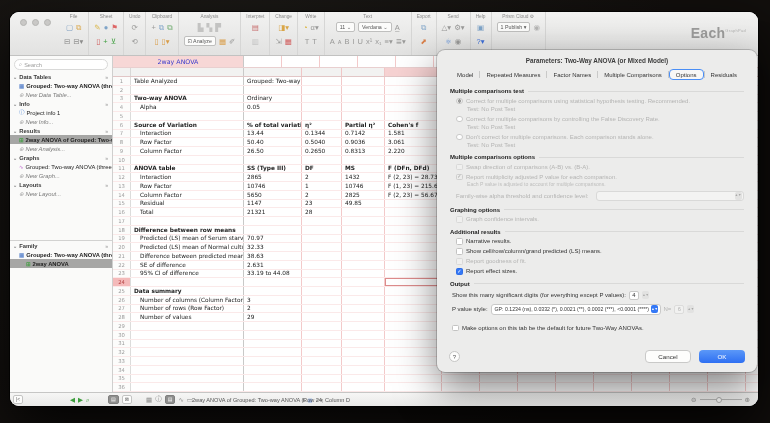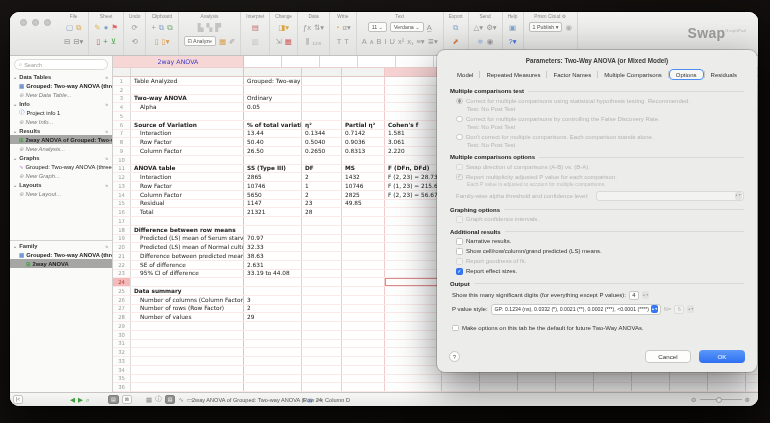--- a/index.html
+++ b/index.html
@@ -210,31 +210,20 @@
             <div class="tb-label">Change</div>
             <div class="tb-row">
               <span class="tb-ic" style="color: rgb(217, 166, 72);">◨▾</span>
             </div>
             <div class="tb-row">
               <span class="tb-ic" style="color: rgb(154, 154, 153);">⇲</span>
               <span class="tb-ic" style="color: rgb(208, 90, 90);">▦</span>
             </div>
           </div>
           <div class="tb-sec">
-            <div class="tb-label">Data</div>
-            <div class="tb-row">
-              <span class="tb-ic" style="color: rgb(154, 154, 153);">ƒx</span>
-              <span class="tb-ic" style="color: rgb(154, 154, 153);">⇅▾</span>
-            </div>
-            <div class="tb-row">
-              <span class="tb-ic" style="color: rgb(154, 154, 153);">⫼</span>
-              <span class="tb-ic" style="color: rgb(154, 154, 153);">₁₂₃</span>
-            </div>
-          </div>
-          <div class="tb-sec">
             <div class="tb-label">Write</div>
             <div class="tb-row">
               <span class="tb-ic" style="color: rgb(217, 178, 58);">◔</span>
               <span class="tb-ic" style="color: rgb(154, 154, 153);">α▾</span>
             </div>
             <div class="tb-row">
               <span class="tb-ic" style="color: rgb(154, 154, 153);">T</span>
               <span class="tb-ic" style="color: rgb(154, 154, 153);">T</span>
             </div>
           </div>
@@ -288,21 +277,21 @@
           </div>
           <div class="tb-sec">
             <div class="tb-label">Prism Cloud ⚙</div>
             <div class="tb-row">
               <span class="tb-ic box">1 Publish ▾</span>
               <span class="tb-ic" style="color: rgb(181, 181, 180);">◉</span>
             </div>
           </div>
         </div>
       <div class="logo">
-        <span>Swap</span><sup>GraphPad</sup>
+        <span>Each</span><sup>GraphPad</sup>
       </div>
     </div>
 
     <div class="content">
 
       <div class="sidebar">
         <div class="search">
           <span>⌕</span>
           <span>Search</span>
         </div>

